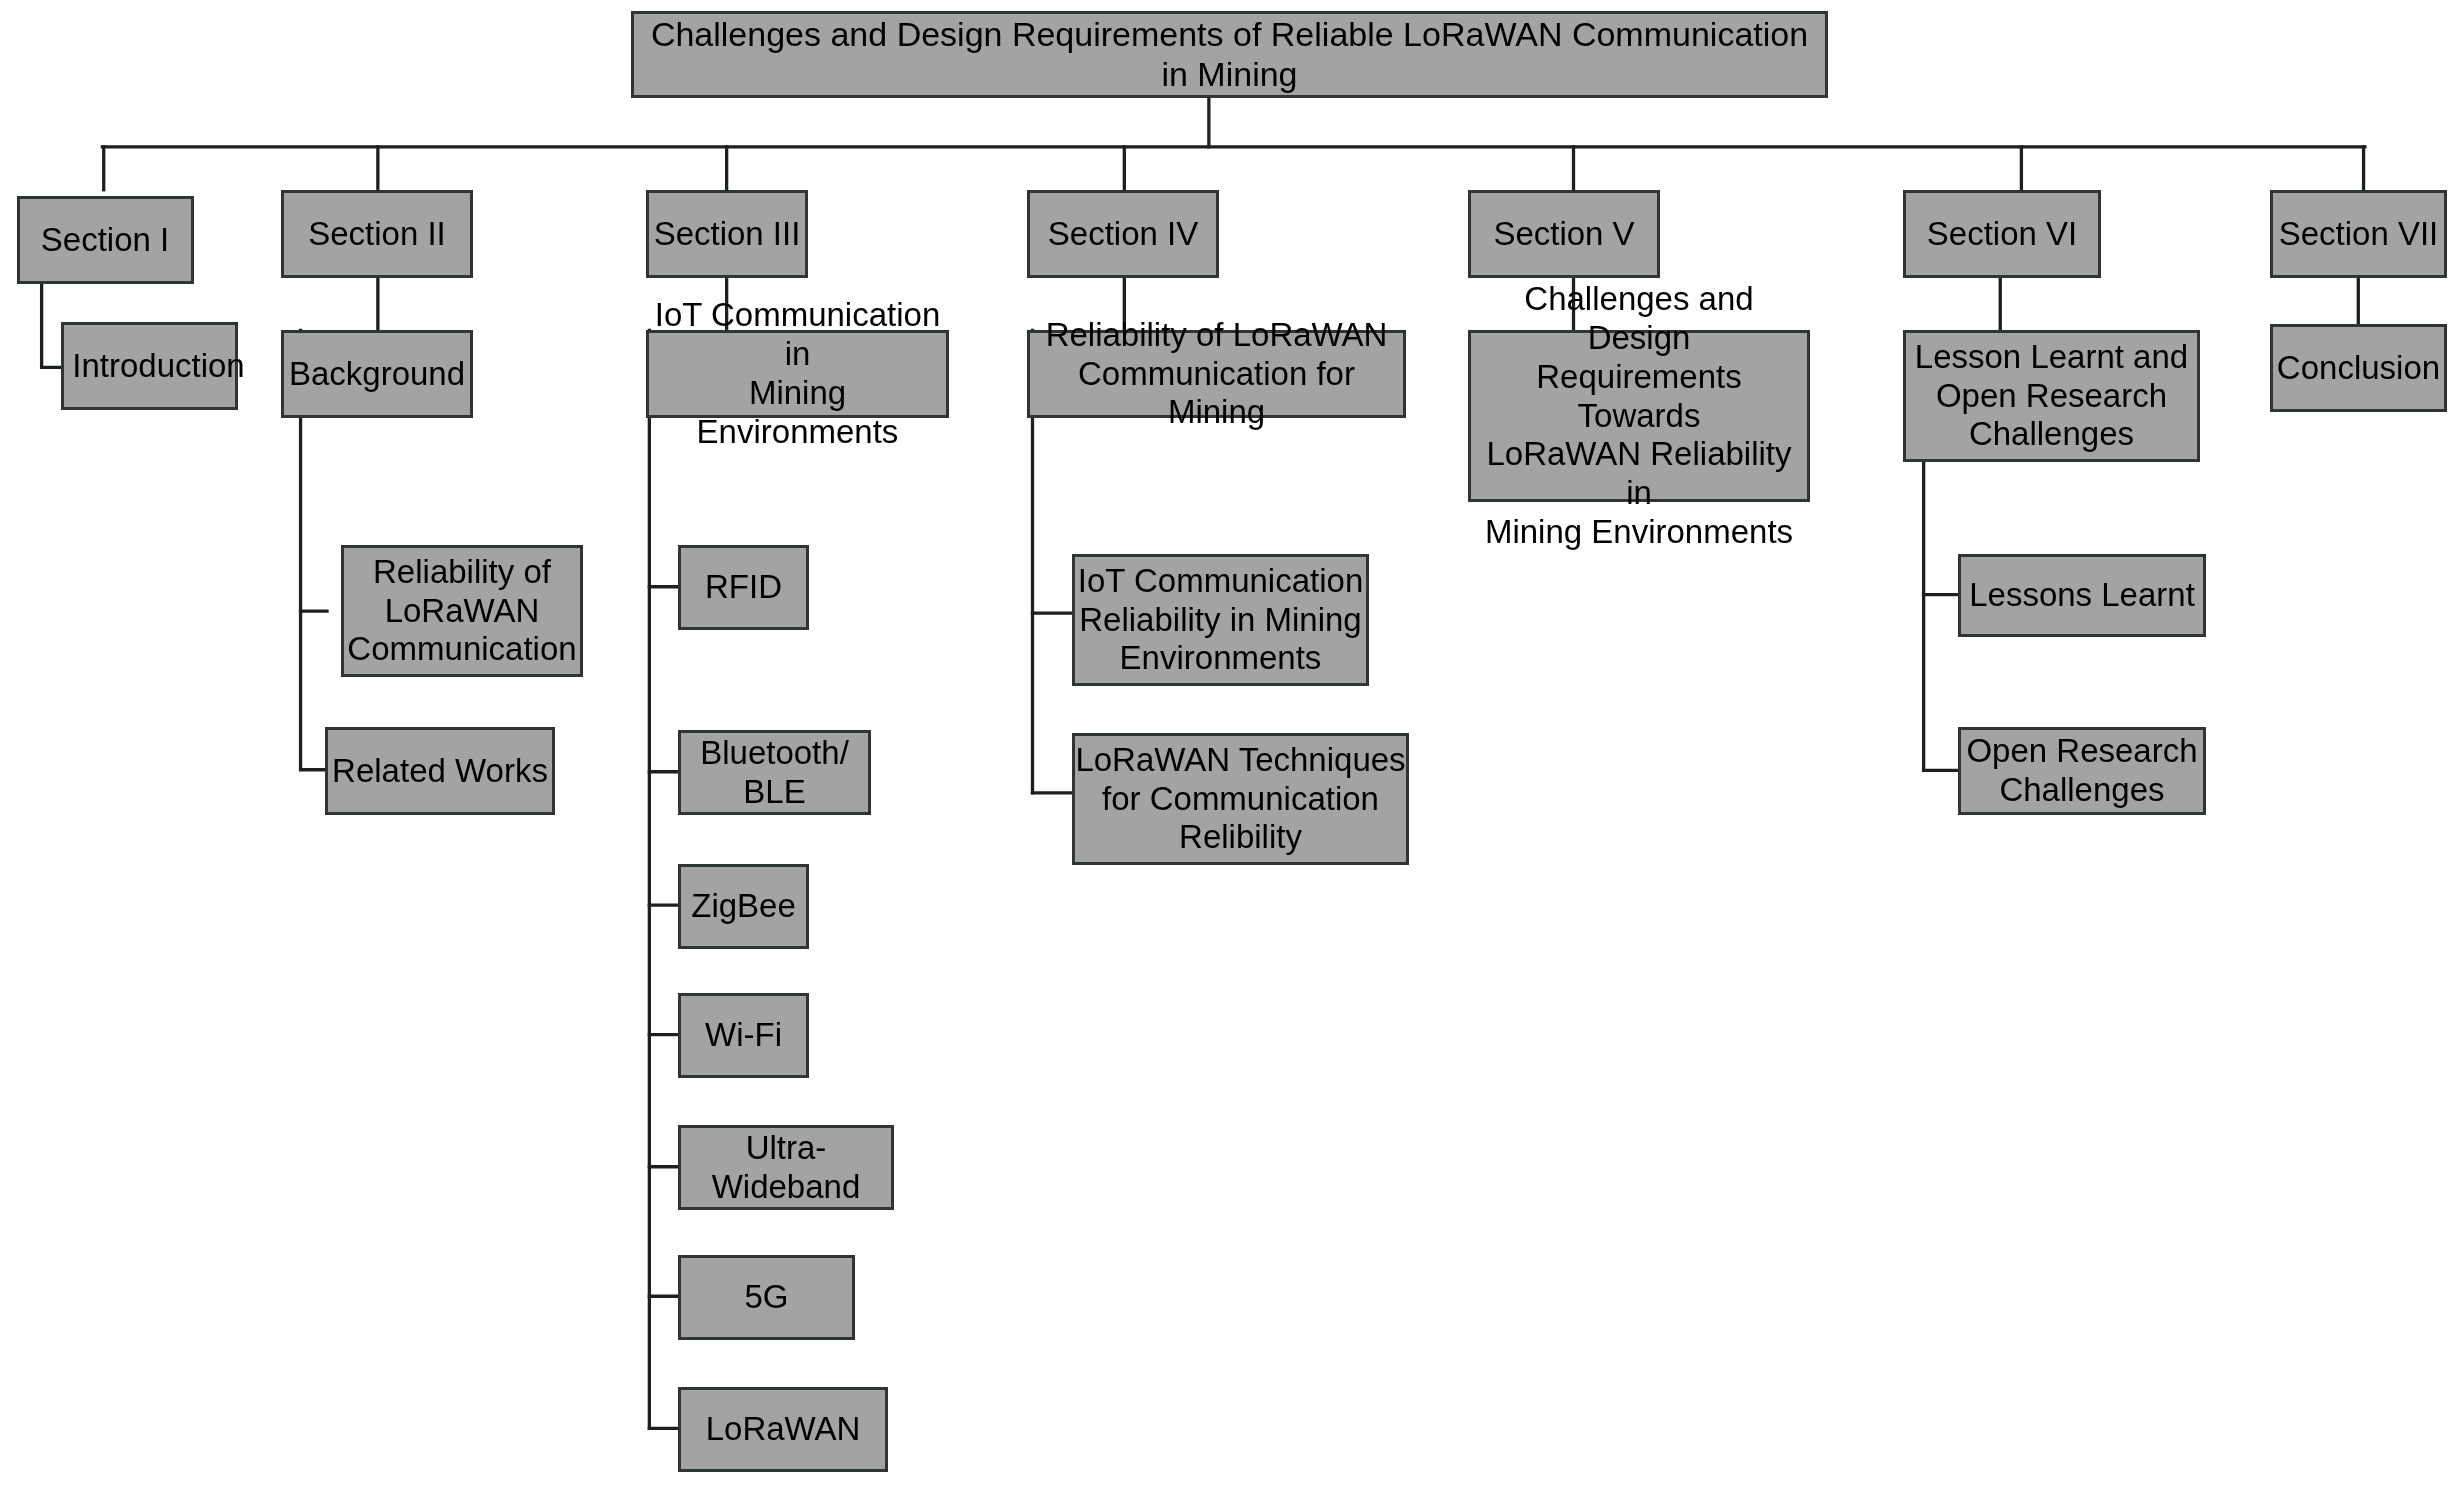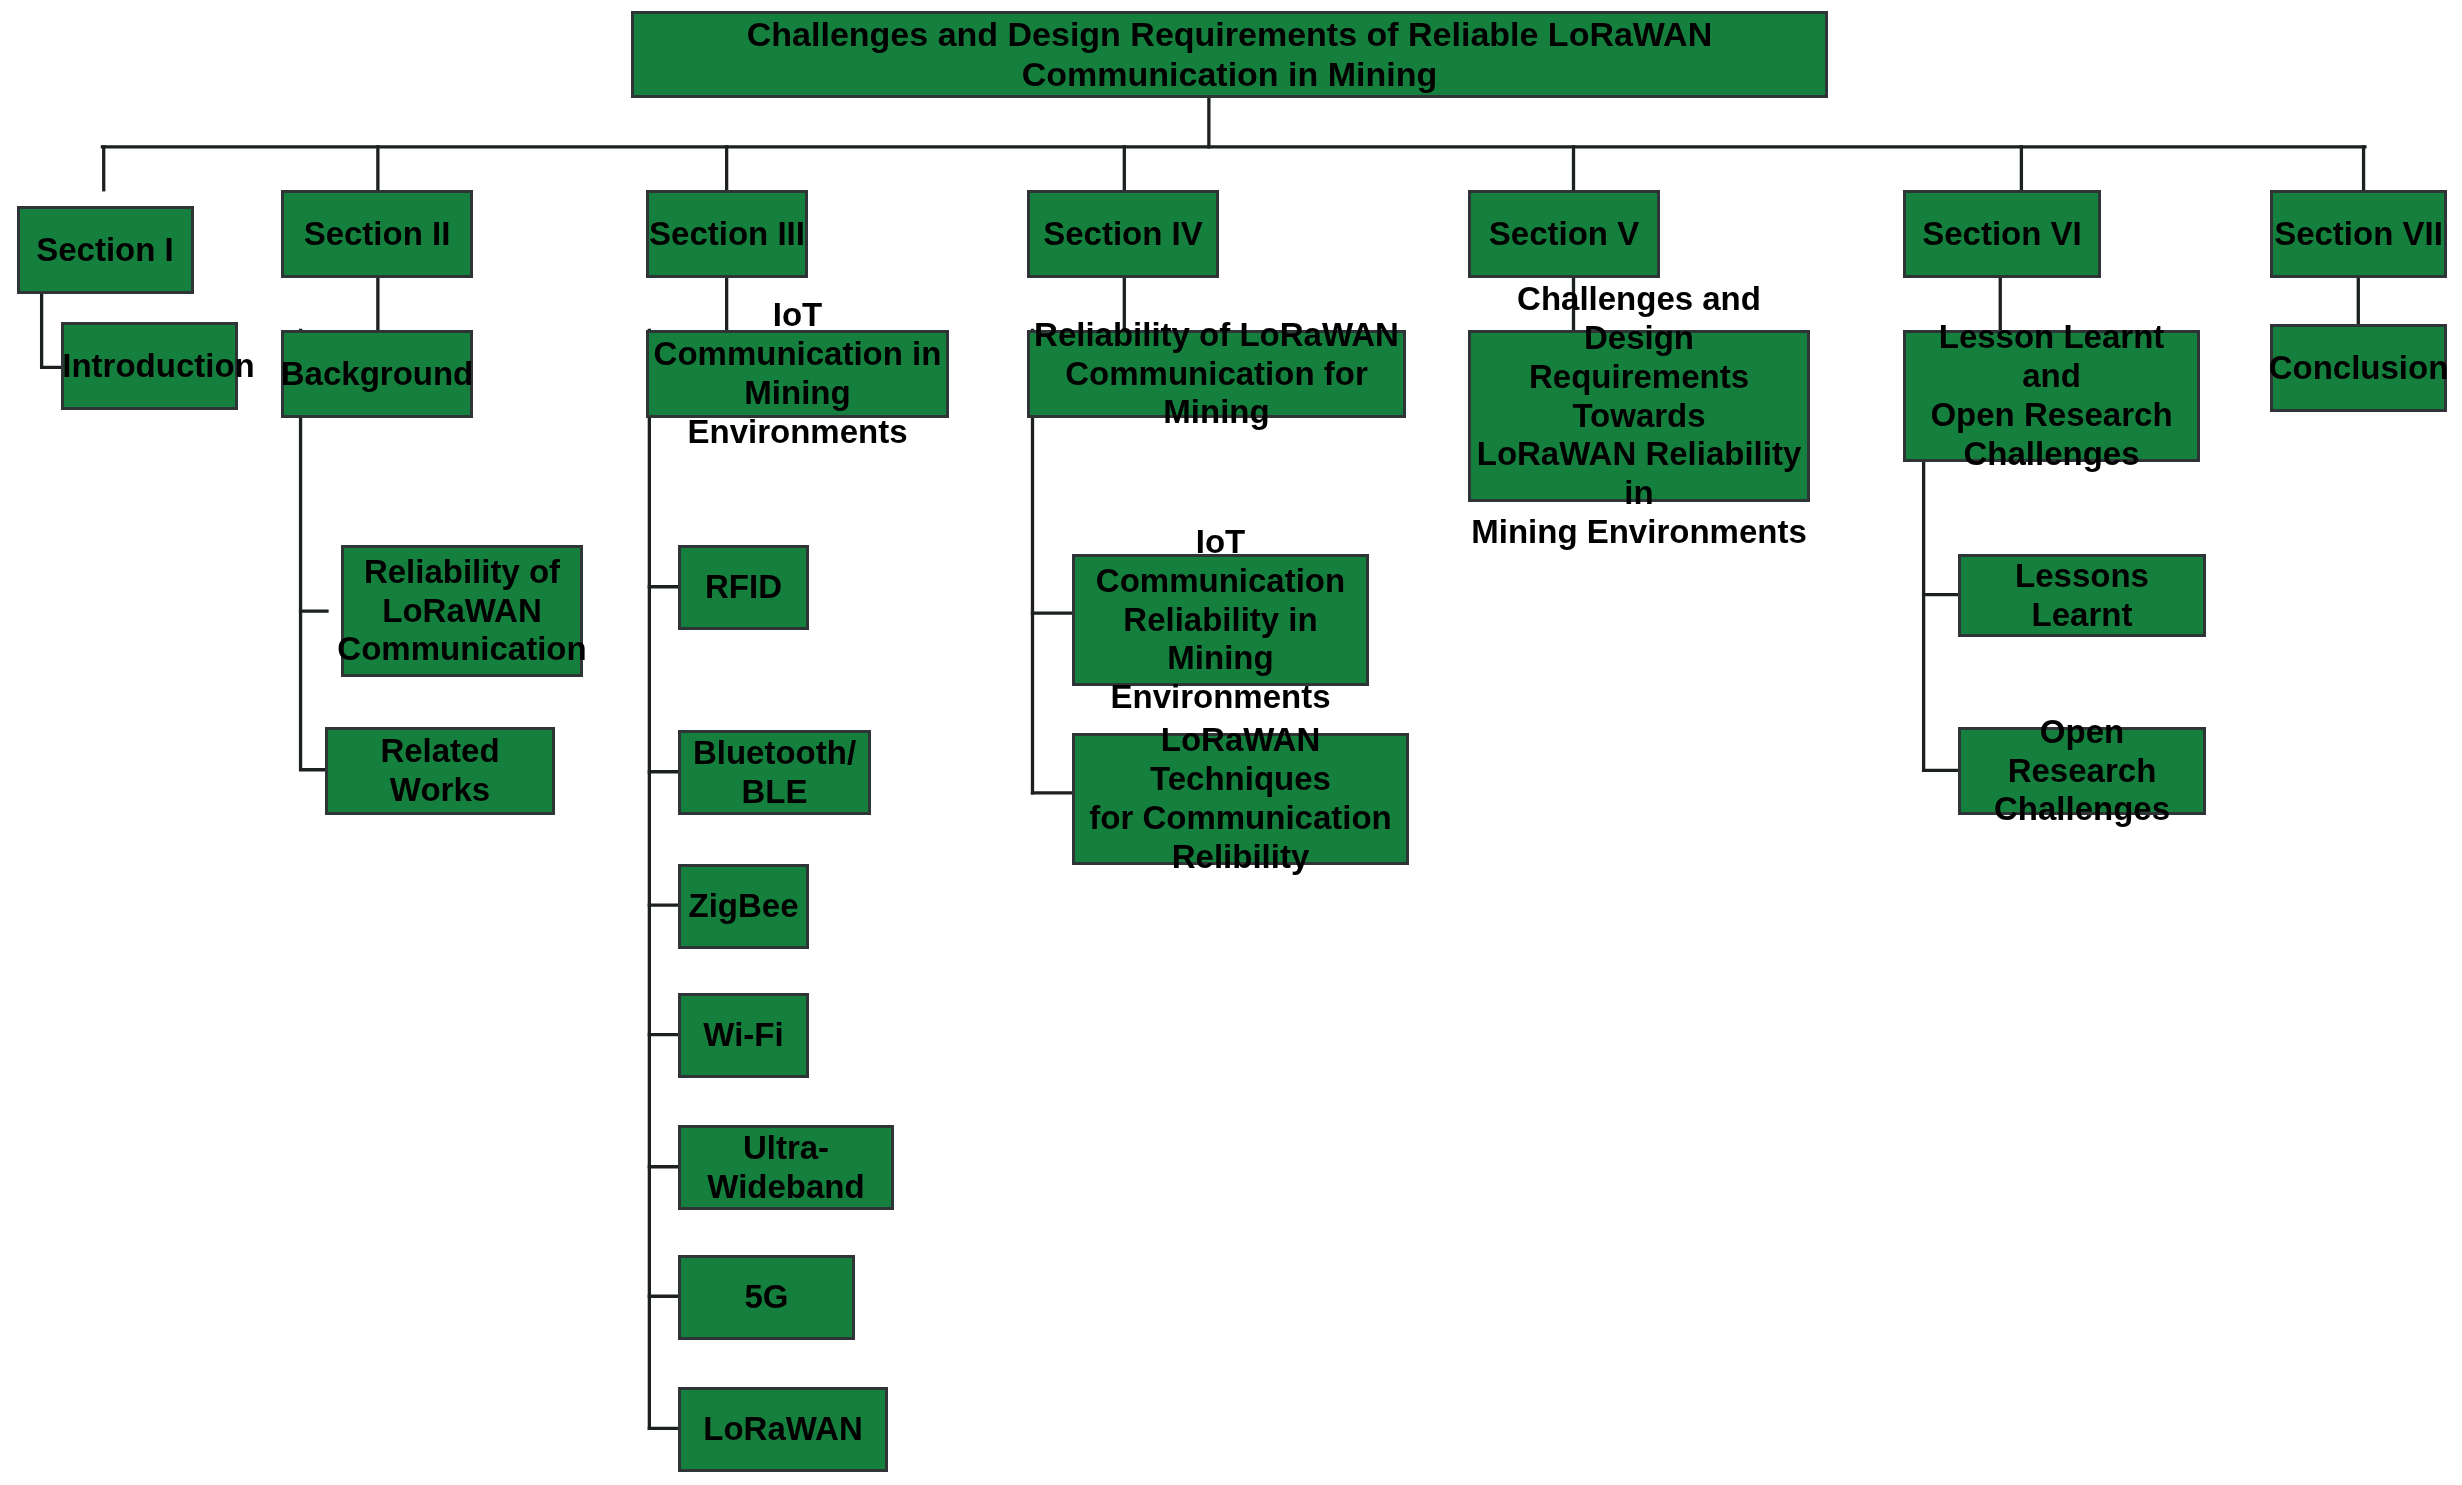--- a/index.html
+++ b/index.html
@@ -19,31 +19,30 @@
     position: absolute;
     left: 0;
     top: 0;
     width: 2462px;
     height: 1486px;
     pointer-events: none;
   }
   .node {
     position: absolute;
     box-sizing: border-box;
-    background: #15803d;
+    background: #a3a3a3;
     border: 3.3px solid #2f3436;
     display: flex;
     align-items: center;
     justify-content: center;
     text-align: center;
     color: #000000;
     line-height: 1.18;
     white-space: pre-line;
     z-index: 2;
-    font-weight: bold;
   }
   .t-root   { font-size: 34px; }
   .t-sec    { font-size: 33px; }
   .t-lvl2   { font-size: 33px; }
   .t-lvl3   { font-size: 33px; }
 </style>
 </head>
 <body>
 
 <div id="canvas">
@@ -94,21 +93,21 @@
       <path d="M 2912 700 L 2912 1166"></path>
       <path d="M 2912 900 L 2966 900"></path>
       <path d="M 2912 1166 L 2966 1166"></path>
 
       <line x1="3570" y1="420" x2="3570" y2="490"></line>
     </g>
   </svg>
 
   <div class="node t-root" style="left:631px;top:10.6px;width:1197px;height:87px;">Challenges and Design Requirements of Reliable LoRaWAN Communication in Mining</div>
 
-  <div class="node t-sec" style="left:16.5px;top:206px;width:177px;height:88px;">Section I</div>
+  <div class="node t-sec" style="left:16.5px;top:196px;width:177px;height:88px;">Section I</div>
   <div class="node t-lvl2" style="left:61px;top:322px;width:177px;height:88px;padding-left:18px;">Introduction</div>
 
   <div class="node t-sec" style="left:281px;top:190px;width:192px;height:88px;">Section II</div>
   <div class="node t-lvl2" style="left:281px;top:330px;width:192px;height:88px;">Background</div>
   <div class="node t-lvl3" style="left:325px;top:545px;width:242px;height:132px;margin-left:16px;">Reliability of
 LoRaWAN
 Communication</div>
   <div class="node t-lvl3" style="left:325px;top:727px;width:230px;height:88px;">Related Works</div>
 
   <div class="node t-sec" style="left:646px;top:190px;width:162px;height:88px;">Section III</div>

